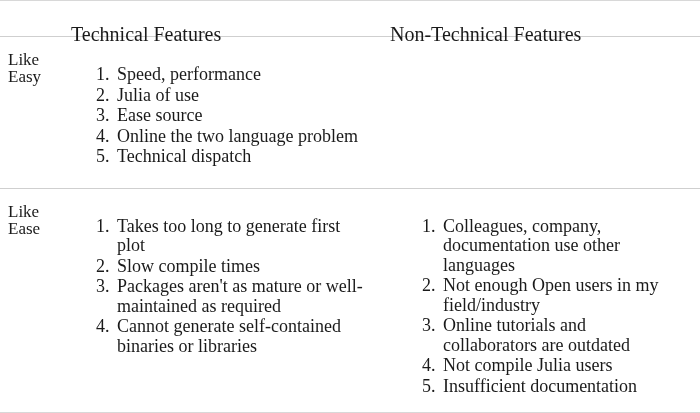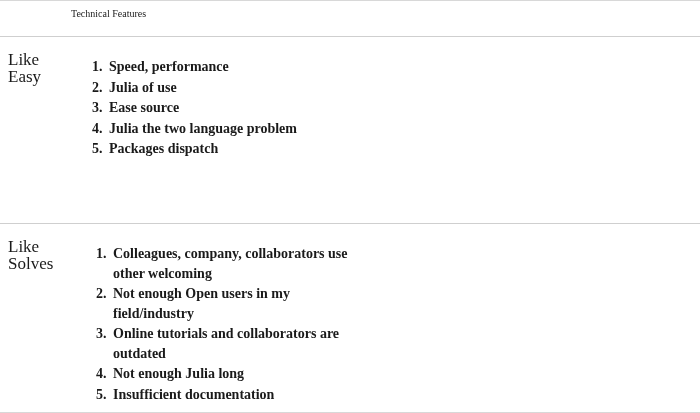--- a/index.html
+++ b/index.html
@@ -54,84 +54,92 @@
     padding: 12px 10px 0 0;
   }
   .col-tech {
     width: 322px;
   }
   .col-nontech {
     width: 310px;
   }
   .col-head {
     box-sizing: border-box;
-    font-size: 10px;
-    padding-top: 7px;
+    font-size: 20px;
+    padding-top: 22px;
   }
   .head-spacer {
     width: 68px;
   }
   .head-tech {
     width: 322px;
     padding-left: 3px;
   }
   .head-nontech {
     width: 310px;
     padding-left: 0px;
   }
   ol.items {
-    margin: 8px;
+    margin: 16px;
     padding: 0 0 0 30px;
-    font-size: 14px;
+    font-size: 18px;
     line-height: 19.5px;
-    font-weight: bold;
   }
   ol.items li {
     margin: 0 0 1px 0;
     padding-left: 3px;
   }
   ol.items.nontech {
     padding-left: 34px;
   }
 </style>
 </head>
 <body>
 
 <div class="table">
 
   <div class="row header-row">
     <div class="cell-label head-spacer col-head"></div>
     <div class="col-head head-tech">Technical Features</div>
+    <div class="col-head head-nontech">Non-Technical Features</div>
   </div>
 
   <div class="row body-row">
     <div class="cell-label">
       <span class="lbl-line">Like</span>
       <span class="lbl-line">Easy</span>
     </div>
     <div class="cell-col col-tech">
       <ol class="items tech">
         <li>Speed, performance</li>
         <li>Julia of use</li>
         <li>Ease source</li>
-        <li>Julia the two language problem</li>
-        <li>Packages dispatch</li>
+        <li>Online the two language problem</li>
+        <li>Technical dispatch</li>
       </ol>
     </div>
   </div>
 
   <div class="row body-row last">
     <div class="cell-label">
       <span class="lbl-line">Like</span>
-      <span class="lbl-line">Solves</span>
+      <span class="lbl-line">Ease</span>
+    </div>
+    <div class="cell-col col-tech">
+      <ol class="items tech">
+        <li>Takes too long to generate first plot</li>
+        <li>Slow compile times</li>
+        <li>Packages aren't as mature or well-maintained as required</li>
+        <li>Cannot generate self-contained binaries or libraries</li>
+      </ol>
     </div>
     <div class="cell-col col-nontech">
       <ol class="items nontech">
-        <li>Colleagues, company, collaborators use other welcoming</li>
+        <li>Colleagues, company, documentation use other languages</li>
         <li>Not enough Open users in my field/industry</li>
         <li>Online tutorials and collaborators are outdated</li>
-        <li>Not enough Julia long</li>
+        <li>Not compile Julia users</li>
         <li>Insufficient documentation</li>
       </ol>
     </div>
   </div>
 
 </div>
 
 </body></html>

